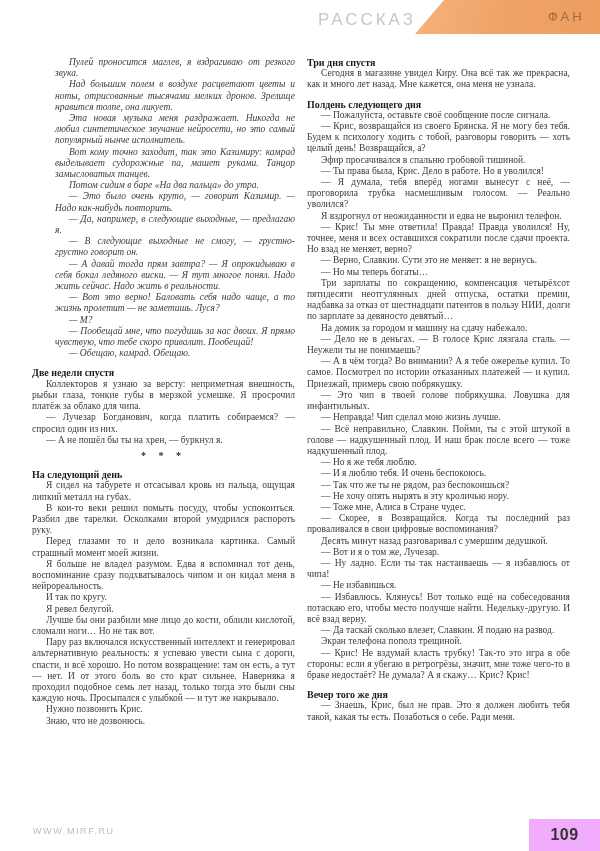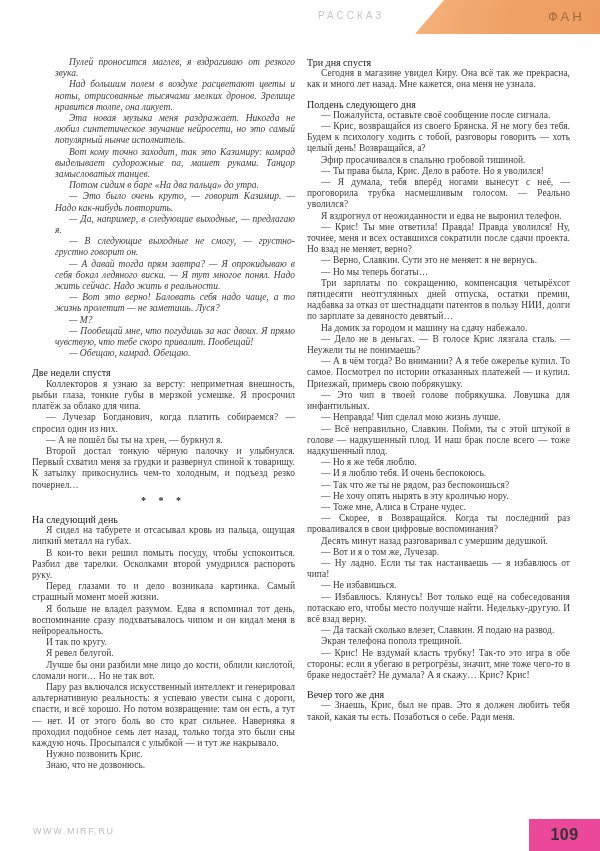--- a/index.html
+++ b/index.html
@@ -17,51 +17,51 @@
     clip-path:polygon(29px 0,100% 0,100% 100%,0 100%);
   }
   .banner-label{
     position:absolute;left:133px;top:9px;
     font-family:"Liberation Sans",sans-serif;
     font-size:13px;letter-spacing:3px;color:#9e6c3e;
   }
   .section-label{
     position:absolute;left:318px;top:10px;
     font-family:"Liberation Sans",sans-serif;
-    font-size:10px;letter-spacing:3px;color:#c6c6c6;
+    font-size:17px;letter-spacing:3px;color:#c6c6c6;
   }
   
   .column{
     position:absolute;top:57px;width:263px;height:750px;
     overflow:hidden;
     font-size:9.5px;line-height:11.2px;color:#3b3b3b;
     text-align:justify;
   }
   .column.left{left:32px;}
   .column.right{left:307px;}
   .column p{margin:0;text-indent:14px;}
   .column p.italic{font-style:italic;margin-left:23px;}
   .column h3{
     margin:8px 0 0 0;font-size:10px;line-height:11.2px;
-    color:#1c1c1c;font-weight:normal;text-indent:0;
+    color:#1c1c1c;font-weight:bold;text-indent:0;
   }
   .column h3:first-child{margin-top:0;}
   .column .stars{
     margin:4px 0;text-align:center;text-indent:0;
     letter-spacing:5px;font-size:10px;color:#2a2a2a;font-weight:bold;
   }
   
   .footer-url{
     position:absolute;left:33px;top:826px;
     font-family:"Liberation Sans",sans-serif;
     font-size:9px;letter-spacing:1.6px;color:#bcbcbc;
   }
   .page-number-box{
     position:absolute;left:529px;top:819px;width:71px;height:32px;
-    background:#ec4899;
+    background:#f0abfc;
     display:flex;align-items:center;justify-content:center;
   }
   .page-number-box span{
     font-family:"Liberation Sans",sans-serif;
     font-size:16px;font-weight:bold;color:#343434;letter-spacing:.5px;
   }
 </style>
 </head>
 <body>
 
@@ -84,21 +84,20 @@
       <p class="italic">— В следующие выходные не смогу, — грустно-грустно говорит он.</p>
       <p class="italic">— А давай тогда прям завтра? — Я опрокидываю в себя бокал ледяного виски. — Я тут многое понял. Надо жить сейчас. Надо жить в реальности.</p>
       <p class="italic">— Вот это верно! Баловать себя надо чаще, а то жизнь пролетит — не заметишь. Луся?</p>
       <p class="italic">— М?</p>
       <p class="italic">— Пообещай мне, что погудишь за нас двоих. Я прямо чувствую, что тебе скоро привалит. Пообещай!</p>
       <p class="italic">— Обещаю, камрад. Обещаю.</p>
       <h3>Две недели спустя</h3>
       <p>Коллекторов я узнаю за версту: неприметная внешность, рыбьи глаза, тонкие губы в мерзкой усмешке. Я просрочил платёж за облако для чипа.</p>
       <p>— Лучезар Богданович, когда платить собираемся? — спросил один из них.</p>
       <p>— А не пошёл бы ты на хрен, — буркнул я.</p>
-      <p>Второй достал тонкую чёрную палочку и улыбнулся. Первый схватил меня за грудки и развернул спиной к товарищу. К затылку прикоснулись чем-то холодным, и подъезд резко почернел…</p>
       <div class="stars">* * *</div>
       <h3>На следующий день</h3>
       <p>Я сидел на табурете и отсасывал кровь из пальца, ощущая липкий металл на губах.</p>
       <p>В кои-то веки решил помыть посуду, чтобы успокоиться. Разбил две тарелки. Осколками второй умудрился распороть руку.</p>
       <p>Перед глазами то и дело возникала картинка. Самый страшный момент моей жизни.</p>
       <p>Я больше не владел разумом. Едва я вспоминал тот день, воспоминание сразу подхватывалось чипом и он кидал меня в нейрореальность.</p>
       <p>И так по кругу.</p>
       <p>Я ревел белугой.</p>
       <p>Лучше бы они разбили мне лицо до кости, облили кислотой, сломали ноги… Но не так вот.</p>
       <p>Пару раз включался искусственный интеллект и генерировал альтернативную реальность: я успеваю увести сына с дороги, спасти, и всё хорошо. Но потом возвращение: там он есть, а тут — нет. И от этого боль во сто крат сильнее. Наверняка я проходил подобное семь лет назад, только тогда это были сны каждую ночь. Просыпался с улыбкой — и тут же накрывало.</p>

